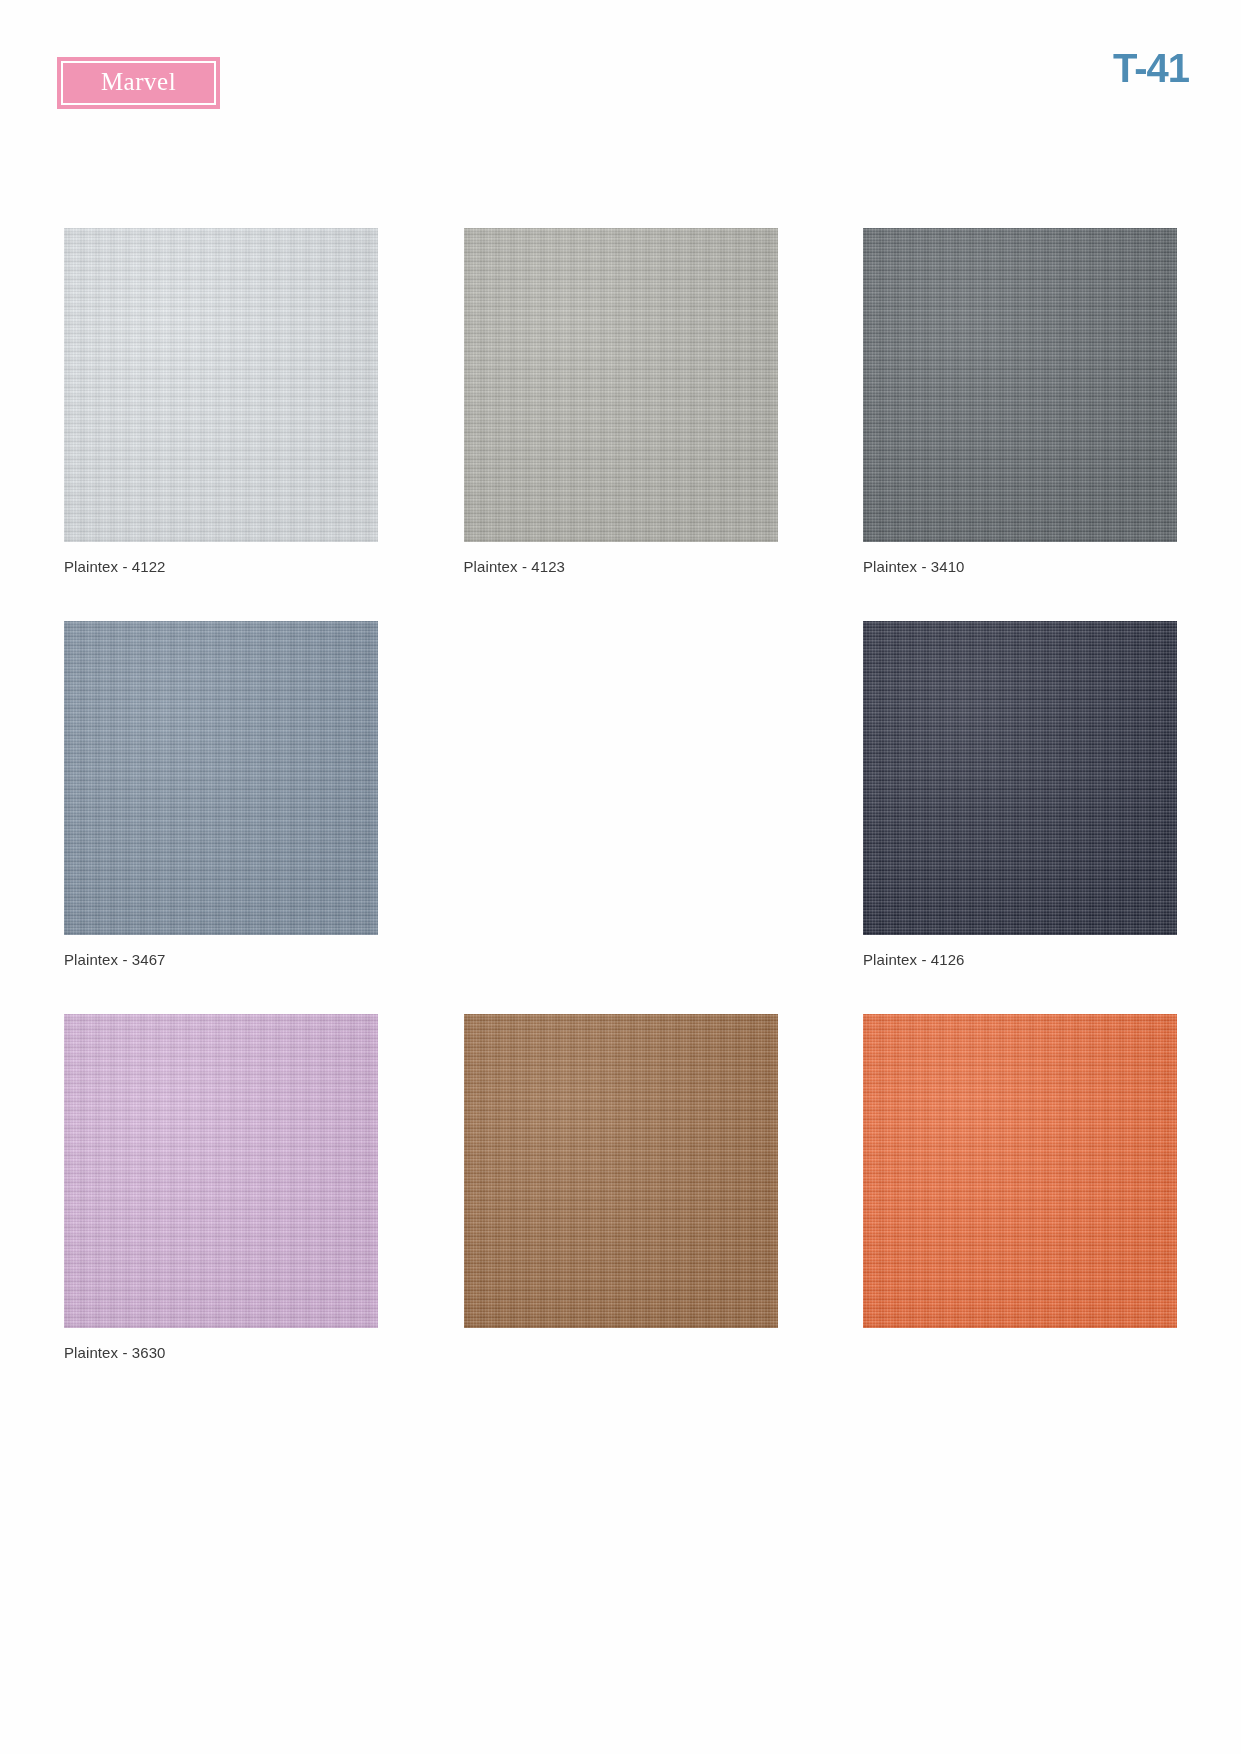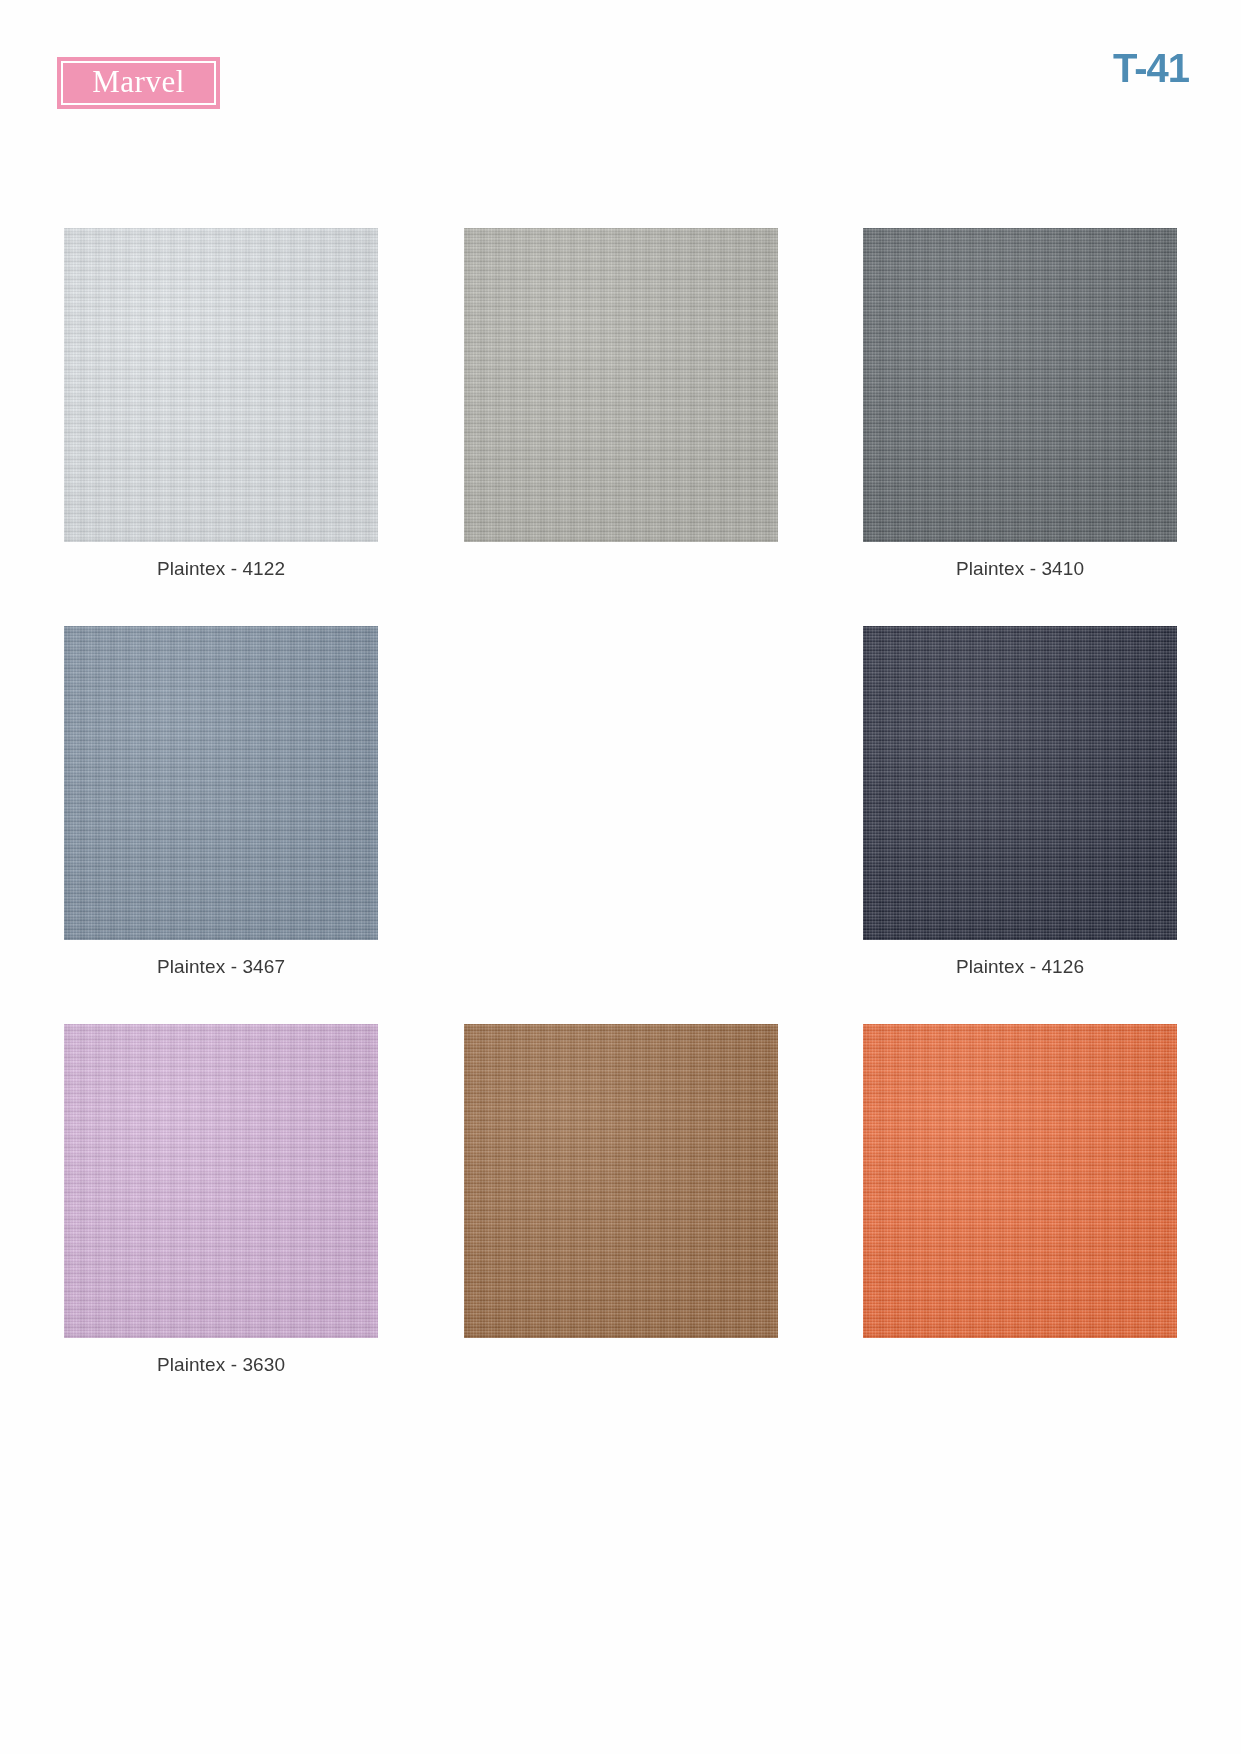--- a/index.html
+++ b/index.html
@@ -45,21 +45,21 @@
     width: 100%;
     height: 100%;
     border: 2px solid #ffffff;
     box-sizing: border-box;
     display: flex;
     align-items: center;
     justify-content: center;
   }
   .brand-logo-text {
     font-family: "Liberation Serif", serif;
-    font-size: 31px;
+    font-size: 25px;
     color: #ffffff;
     letter-spacing: 0.5px;
     line-height: 1;
     padding-bottom: 3px;
   }
 
   .page-code {
     position: absolute;
     right: 52px;
     top: 46px;
@@ -137,23 +137,23 @@
         rgba(0,0,0,0.022) 0px,
         rgba(0,0,0,0.022) 7px,
         rgba(255,255,255,0.028) 7px,
         rgba(255,255,255,0.028) 15px
       ),
       radial-gradient(ellipse at 32% 28%, rgba(255,255,255,0.10), rgba(0,0,0,0.045) 78%);
     pointer-events: none;
   }
 
   .swatch-label {
-    text-align: center;
+    text-align: left;
     font-family: "Liberation Sans", sans-serif;
-    font-size: 19px;
+    font-size: 15px;
     color: #3a3a3a;
     padding-top: 16px;
     letter-spacing: 0.1px;
   }
 </style>
 </head>
 <body>
 
 <div class="page">
 
@@ -171,20 +171,21 @@
 
   <div class="grid">
 
     <div class="grid-row">
       <div class="swatch-cell">
         <div class="swatch-chip" style="background-color: rgb(222, 227, 231);"></div>
         <div class="swatch-label">Plaintex - 4122</div>
       </div>
       <div class="swatch-cell">
         <div class="swatch-chip" style="background-color: rgb(179, 179, 172);"></div>
+        <div class="swatch-label">Plaintex - 4123</div>
       </div>
       <div class="swatch-cell">
         <div class="swatch-chip" style="background-color: rgb(95, 102, 107);"></div>
         <div class="swatch-label">Plaintex - 3410</div>
       </div>
     </div>
 
     <div class="grid-row">
       <div class="swatch-cell">
         <div class="swatch-chip" style="background-color: rgb(126, 144, 163);"></div>

